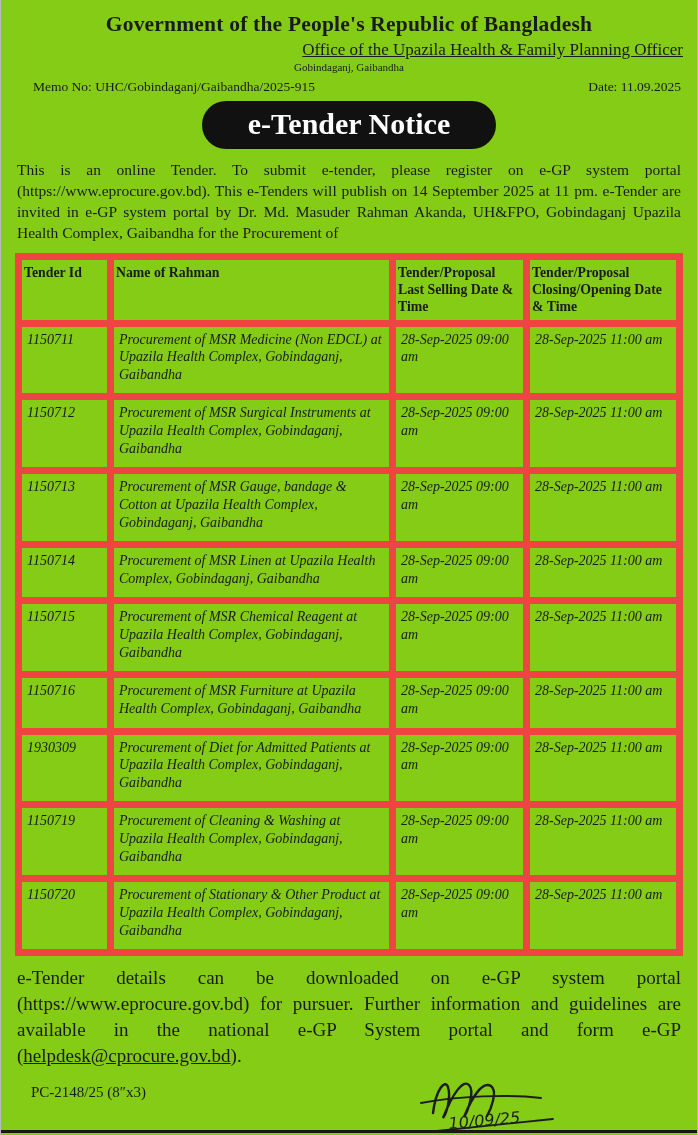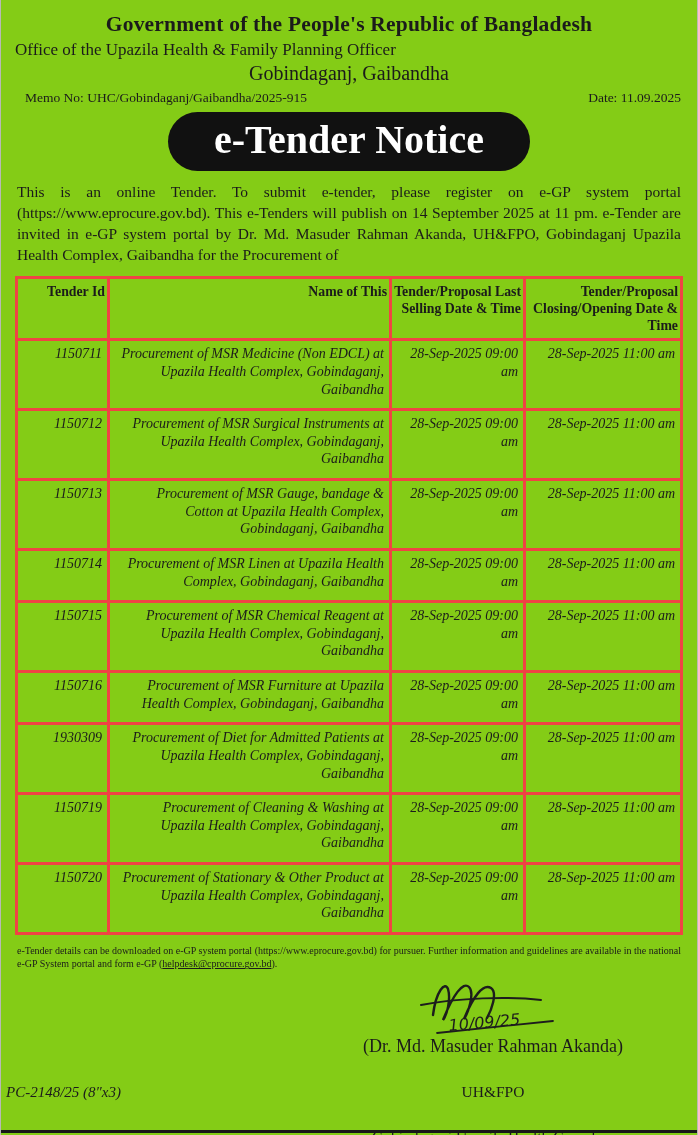--- a/index.html
+++ b/index.html
@@ -13,70 +13,70 @@
     font-family:"Liberation Serif","DejaVu Serif",serif;
     padding:8px 14px 40px 14px;
     overflow:hidden;
     border-left:1px solid #b9b9b5;
     border-right:1px solid #b9b9b5;
   }
   .doc-title{
     text-align:center;font-weight:bold;font-size:21.5px;
     margin:4px 0 2px 0;letter-spacing:.2px;
   }
-  .doc-sub{text-align:left;font-size:17px;line-height:1.25;}
-  .doc-sub2{text-align:center;font-size:20px;line-height:1.3;margin-bottom:4px;}
+  .doc-sub{text-align:right;font-size:17px;line-height:1.25;text-decoration:underline;}
+  .doc-sub2{text-align:center;font-size:11px;line-height:1.3;margin-bottom:4px;}
   .memo-row{
     display:flex;justify-content:space-between;align-items:baseline;
-    font-size:13.5px;margin:4px 2px 2px 10px;
+    font-size:13.5px;margin:4px 2px 2px 18px;
   }
   .badge-wrap{text-align:center;margin:6px 0 10px 0;}
   .badge{
     display:inline-block;background:#111111;color:#ffffff;
-    font-weight:bold;font-size:40px;line-height:1.1;
+    font-weight:bold;font-size:30px;line-height:1.1;
     padding:6px 46px 9px 46px;border-radius:30px;
   }
   .intro{
     font-size:15.5px;line-height:1.36;text-align:justify;
     margin:10px 2px 10px 2px;
   }
   table.tender{
     width:100%;border-collapse:collapse;table-layout:fixed;
     font-size:14px;
   }
   table.tender th, table.tender td{
-    border:3px solid #ef4444;
-    vertical-align:top;text-align:right;margin-top:42px;
+    border:7px solid #ef4444;
+    vertical-align:top;text-align:left;margin-top:42px;
   }
   table.tender th{
     font-weight:bold;font-size:13.8px;line-height:1.25;
     padding:4px 2px;
   }
   table.tender td{
     line-height:1.26;
     padding:4px 5px 10px 5px;
     font-style:italic;
   }
   col.c-id{width:92px;}
   col.c-goods{width:282px;}
   col.c-sell{width:134px;}
   col.c-close{width:auto;}
   .outro{
-    font-size:10px;line-height:1.36;text-align:justify;
+    font-size:19px;line-height:1.36;text-align:justify;
     margin:9px 2px 4px 2px;
   }
   .u{text-decoration:underline;}
   .sig{
     width:380px;margin:2px 0 0 auto;text-align:center;
   }
   .sig svg{display:block;margin:0 auto -4px auto;}
   .sig-name{font-weight:normal;font-size:18px;line-height:1.3;}
   .sig-line{font-size:15.5px;line-height:1.3;margin-top:24px;}
   .print-code{
-    position:absolute;left:5px;bottom:34px;font-size:15px;font-style:italic;
+    position:absolute;left:30px;bottom:34px;font-size:15px;
   }
   .bottom-rule{
     position:absolute;left:0;right:0;bottom:2px;height:3px;
     background:#181818;
   }
 </style>
 </head>
 <body>
 
 <div class="page">
@@ -99,21 +99,21 @@
   <table class="tender">
     <colgroup>
       <col class="c-id">
         <col class="c-goods">
         <col class="c-sell">
         <col class="c-close">
     </colgroup>
     <thead>
       <tr>
         <th>Tender Id</th>
-        <th>Name of This</th>
+        <th>Name of Rahman</th>
         <th>Tender/Proposal Last Selling Date &amp; Time</th>
         <th>Tender/Proposal Closing/Opening Date &amp; Time</th>
       </tr>
     </thead>
     <tbody>
       <tr>
         <td>1150711</td>
         <td>Procurement of MSR Medicine (Non EDCL) at Upazila Health Complex, Gobindaganj, Gaibandha</td>
         <td>28-Sep-2025 09:00 am</td>
         <td>28-Sep-2025 11:00 am</td>

